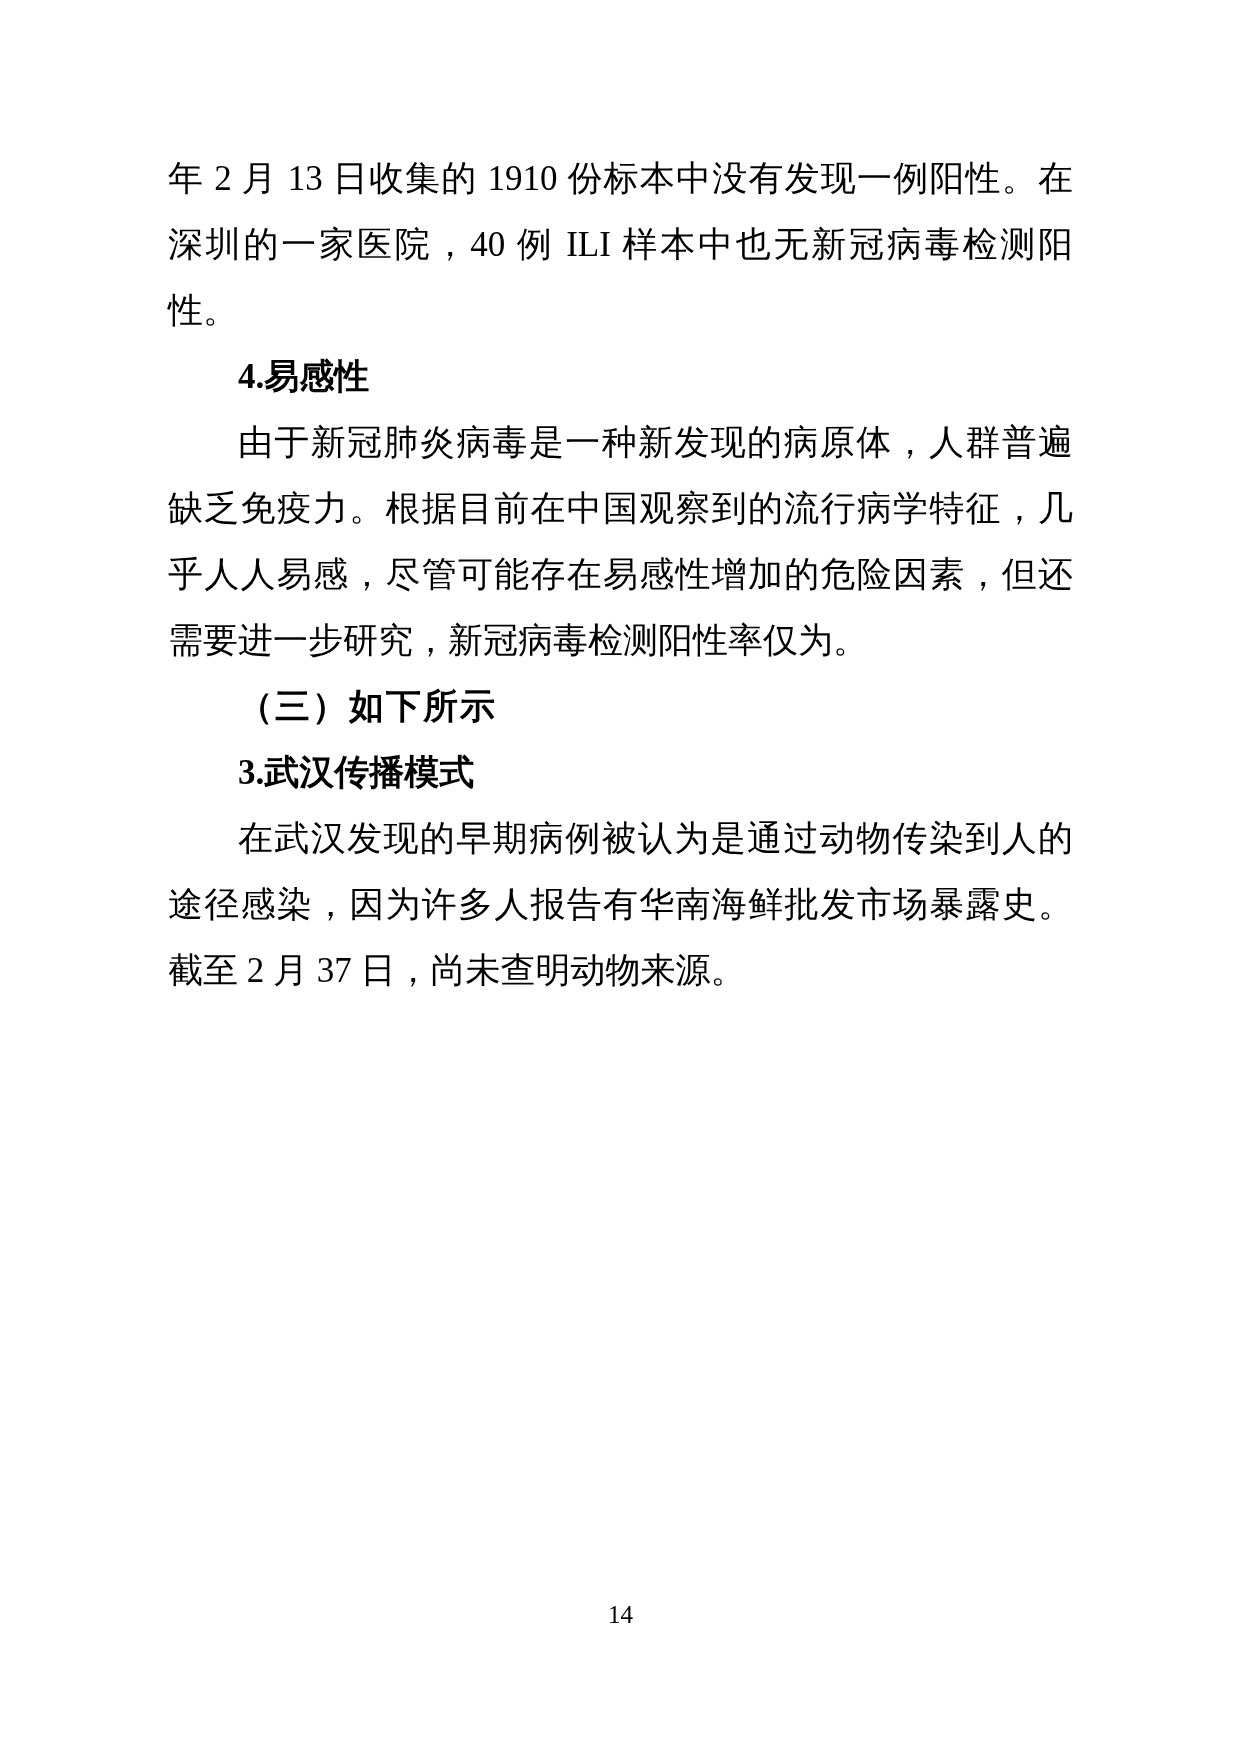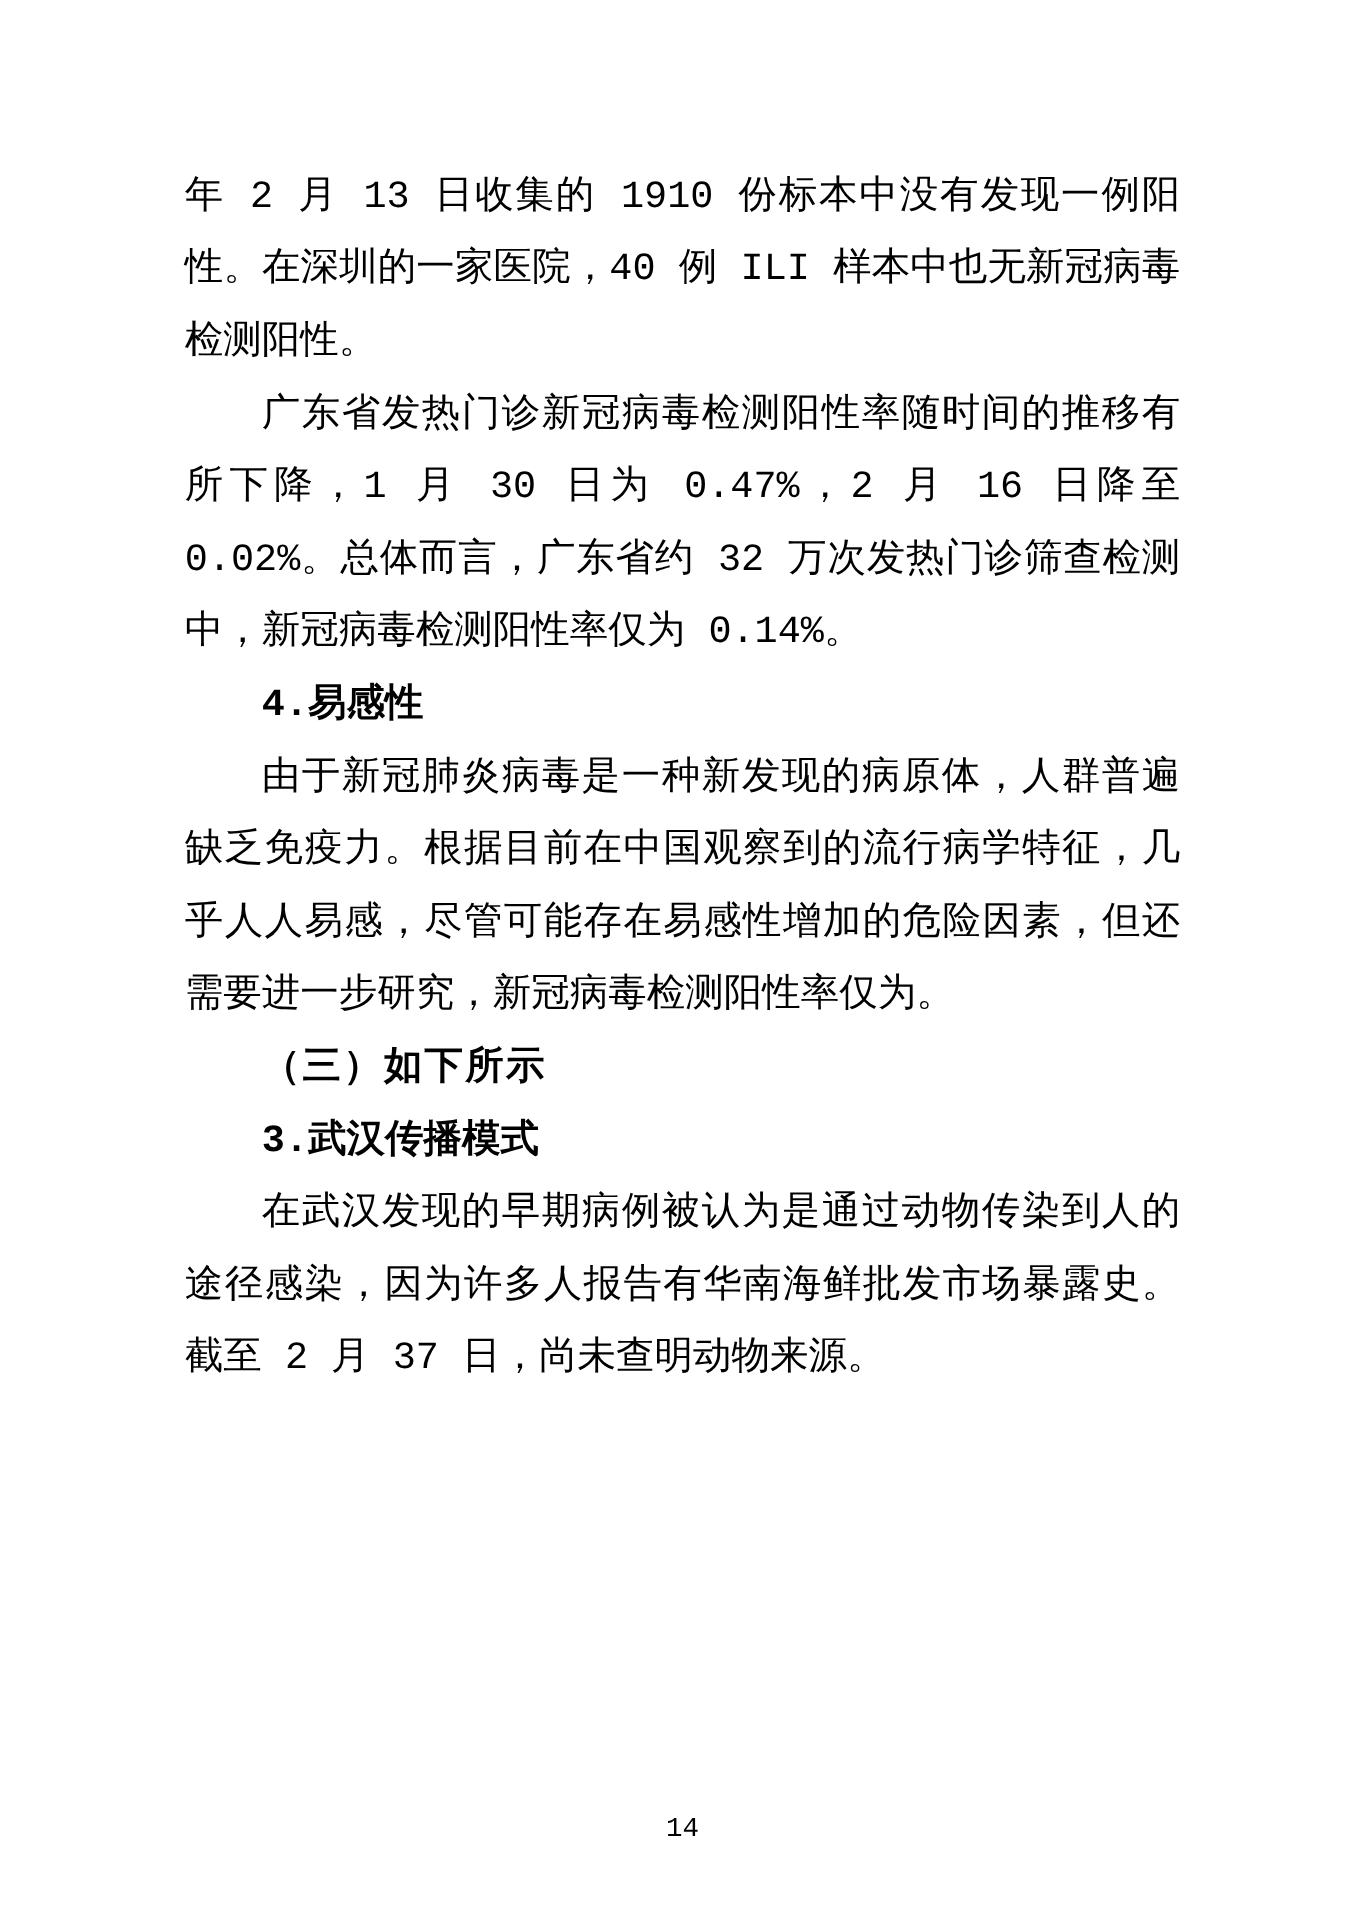--- a/index.html
+++ b/index.html
@@ -7,21 +7,21 @@
     padding: 0;
     background: #ffffff;
   }
   .page {
     position: relative;
     width: 1241px;
     height: 1754px;
     background: #ffffff;
     box-sizing: border-box;
     padding: 146px 168px 15px 168px;
-    font-family: Liberation Mono, monospace;
+    font-family: Liberation Serif, serif;
     font-size: 35px;
     line-height: 66px;
     color: #000000;
     overflow: hidden;
   }
   .para {
     text-align: justify;
     text-justify: inter-character;
     text-indent: 2em;
     margin: 0;
@@ -44,31 +44,29 @@
   }
   .page-number {
     position: absolute;
     left: 0;
     right: 0;
     top: 1598px;
     text-align: center;
     font-size: 25px;
     line-height: 34px;
     color: #000000;
-    margin-top: 48px;
   }
 </style>
 </head>
 <body>
 
 <div class="page">
 
   <p class="para no-indent">年 2 月 13 日收集的 1910 份标本中没有发现一例阳性。在深圳的一家医院，40 例 ILI 样本中也无新冠病毒检测阳性。</p>
 
-  <p class="para">广东省发热门诊新冠病毒检测阳性率随时间的推移有所下降，1 月 30 日为 0.47%，2 月 16 日降至 0.02%。总体而言，广东省约 32 万次发热门诊筛查检测中，新冠病毒检测阳性率仅为 0.14%。</p>
 
   <p class="heading-num">4.易感性</p>
 
   <p class="para">由于新冠肺炎病毒是一种新发现的病原体，人群普遍缺乏免疫力。根据目前在中国观察到的流行病学特征，几乎人人易感，尽管可能存在易感性增加的危险因素，但还需要进一步研究，新冠病毒检测阳性率仅为。</p>
 
   <p class="heading-section">（三）如下所示</p>
 
 
   <p class="heading-num">3.武汉传播模式</p>
 

